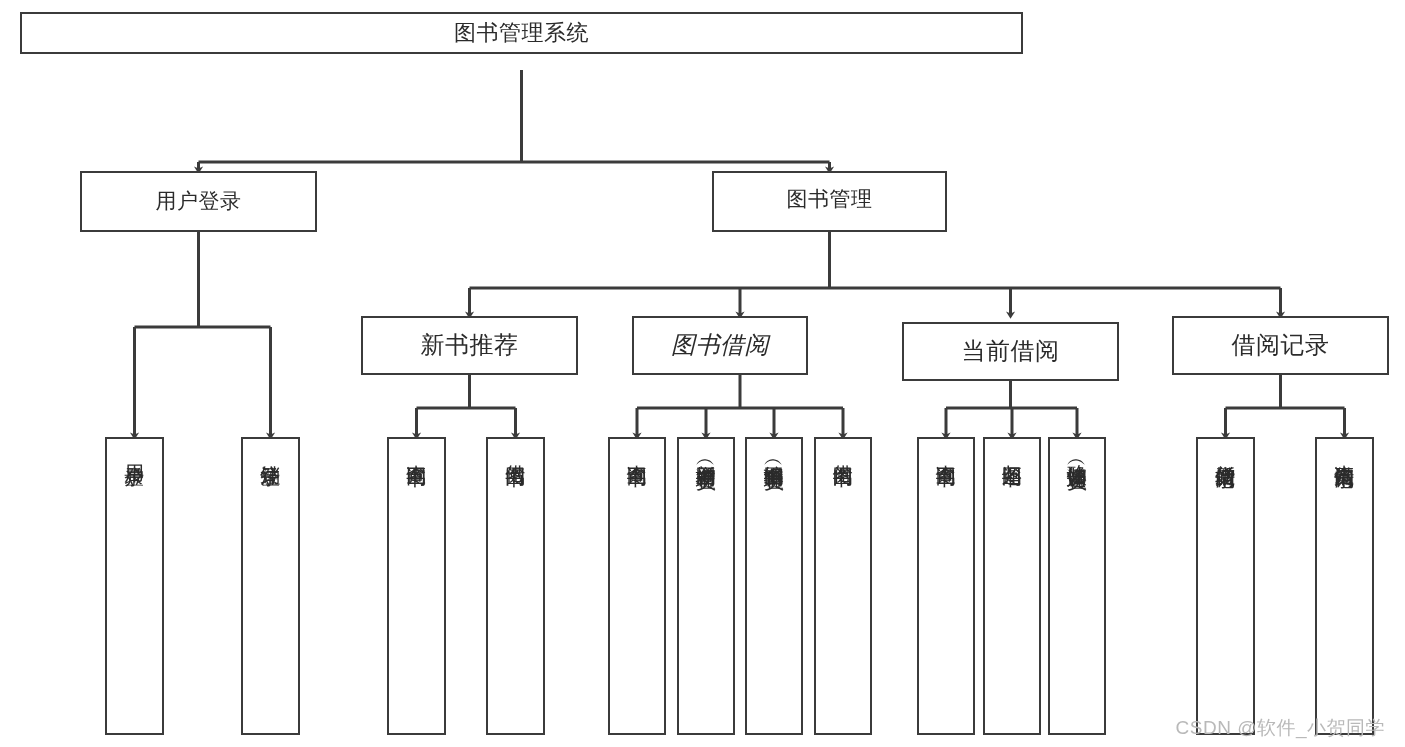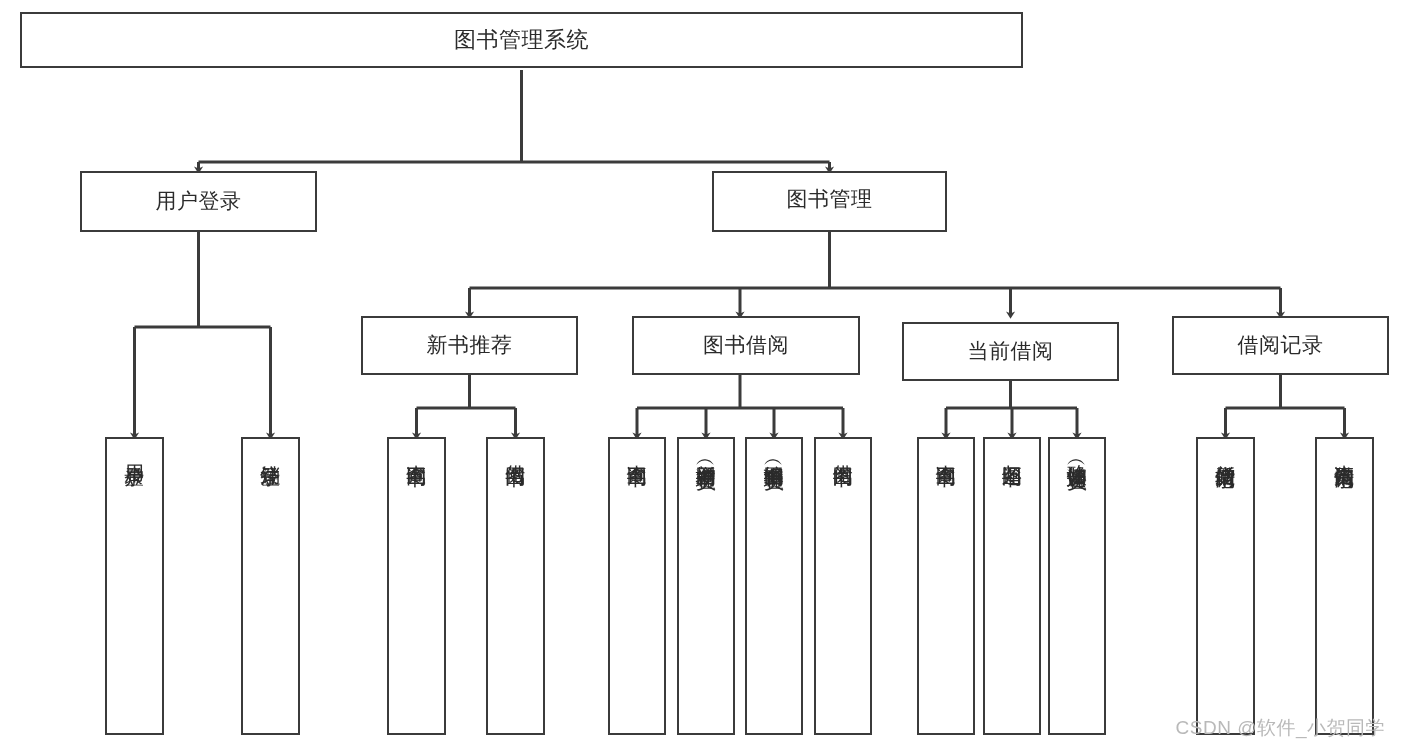--- a/index.html
+++ b/index.html
@@ -41,21 +41,21 @@
     font-size: 21px;
     line-height: 1.18;
     letter-spacing: 0.5px;
     color: #2b2b2b;
     white-space: nowrap;
     text-align: center;
     user-select: none;
   }
   .node.level-root .node-label { font-size: 22px; }
   .node.level-2 .node-label { font-size: 21px; }
-  .node.level-3 .node-label { font-size: 21px; }
+  .node.level-3 .node-label { font-size: 24px; }
 
   
   .node.leaf {
     align-items: flex-start;
     justify-content: center;
     padding-top: 10px;
   }
   .node.leaf .node-label {
     writing-mode: vertical-rl;
     text-orientation: upright;
@@ -119,33 +119,33 @@
         <path d="M1012,408 L1012,436" marker-end="url(#arrowhead)"></path>
         <path d="M1077,408 L1077,436" marker-end="url(#arrowhead)"></path>
         <path d="M1280.5,375 L1280.5,408"></path>
         <path d="M1225.5,408 L1344.5,408"></path>
         <path d="M1225.5,408 L1225.5,436" marker-end="url(#arrowhead)"></path>
         <path d="M1344.5,408 L1344.5,436" marker-end="url(#arrowhead)"></path>
       </g>
   </svg>
 
   <div id="node-layer">
-      <div class="node level-root" style="left: 20px; top: 12px; width: 1003px; height: 56px;">
+      <div class="node level-root" style="left: 20px; top: 12px; width: 1003px; height: 42px;">
         <span class="node-label">图书管理系统</span>
       </div>
       <div class="node level-2" style="left: 80px; top: 171px; width: 237px; height: 61px;">
         <span class="node-label">用户登录</span>
       </div>
       <div class="node level-2" style="left: 712px; top: 171px; width: 235px; height: 61px; font-family: Liberation Mono, monospace;">
         <span class="node-label">图书管理</span>
       </div>
       <div class="node level-3" style="left: 361px; top: 316px; width: 217px; height: 59px;">
         <span class="node-label">新书推荐</span>
       </div>
-      <div class="node level-3" style="left: 632px; top: 316px; width: 228px; height: 59px;">
+      <div class="node level-3" style="left: 632px; top: 316px; width: 176px; height: 59px; font-style: italic;">
         <span class="node-label">图书借阅</span>
       </div>
       <div class="node level-3" style="left: 902px; top: 322px; width: 217px; height: 59px;">
         <span class="node-label">当前借阅</span>
       </div>
       <div class="node level-3" style="left: 1172px; top: 316px; width: 217px; height: 59px; align-items: center;">
         <span class="node-label">借阅记录</span>
       </div>
       <div class="node level-leaf leaf" style="left: 105px; top: 437px; width: 59px; height: 298px;">
         <span class="node-label">用户登录</span>

